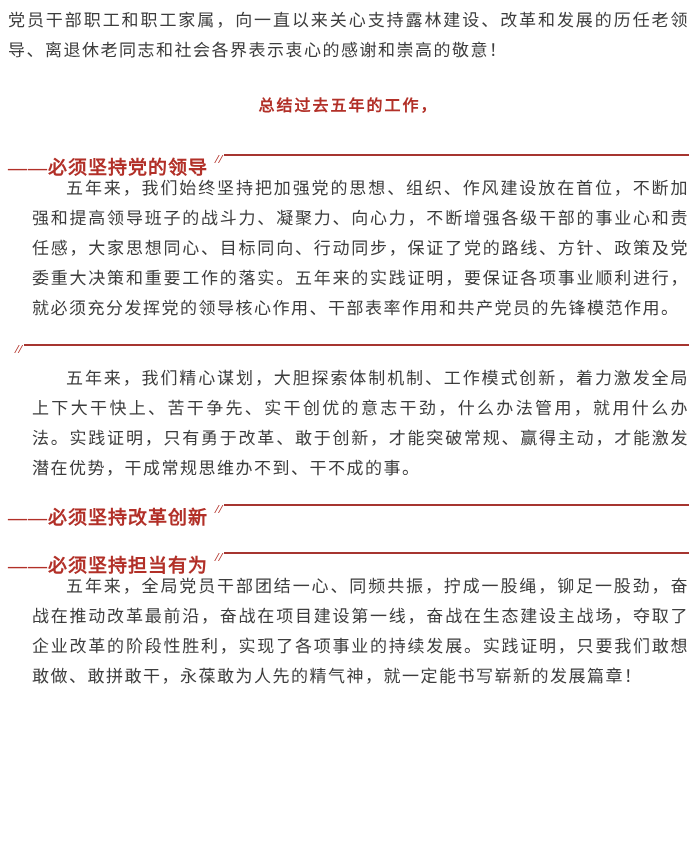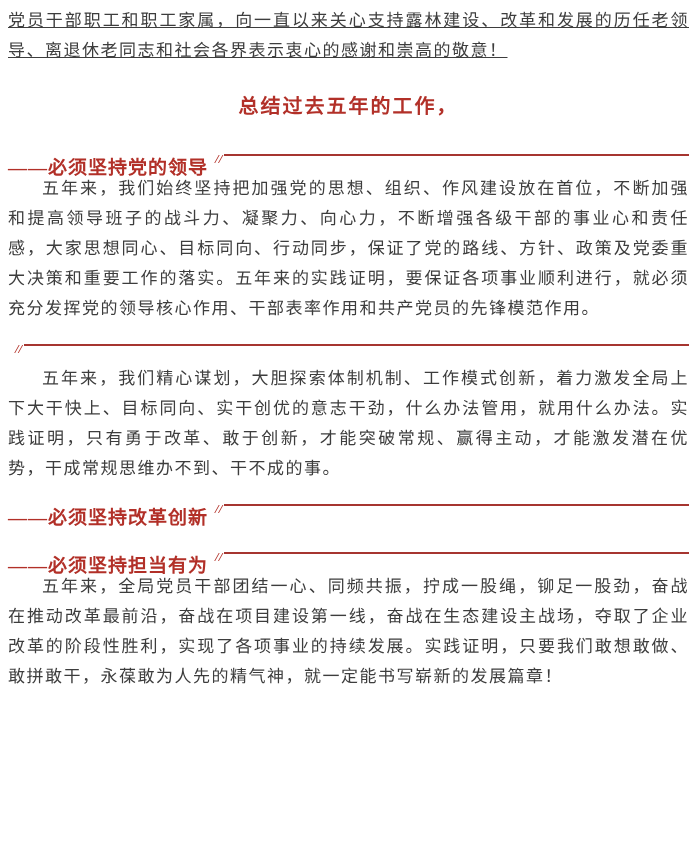--- a/index.html
+++ b/index.html
@@ -22,30 +22,30 @@
   }
   
   .para, .intro {
     margin: 0;
     font-size: 17px;
     line-height: 30px;
     letter-spacing: 1.5px;
     color: #3d3d3d;
     text-align: justify;
   }
-  .intro { text-indent: 0; text-decoration: underline; }
-  .para { text-indent: 2em; margin-top: 8px; }
+  .intro { text-indent: 0; }
+  .para { text-indent: 2em; margin-top: 8px; margin-left: 24px; }
 
   
   .summary-heading {
     margin-top: 24px;
     text-align: center;
     color: #b23028;
     font-weight: bold;
-    font-size: 20px;
+    font-size: 16px;
     line-height: 32px;
     letter-spacing: 2px;
   }
 
   
   .section-header {
     display: flex;
     align-items: center;
     margin-top: 8px;
     height: 24px;
@@ -97,21 +97,21 @@
       <span class="rule"></span>
     </div>
     <p class="para">五年来，我们始终坚持把加强党的思想、组织、作风建设放在首位，不断加强和提高领导班子的战斗力、凝聚力、向心力，不断增强各级干部的事业心和责任感，大家思想同心、目标同向、行动同步，保证了党的路线、方针、政策及党委重大决策和重要工作的落实。五年来的实践证明，要保证各项事业顺利进行，就必须充分发挥党的领导核心作用、干部表率作用和共产党员的先锋模范作用。</p>
   </div>
 
   <div class="section section-2">
     <div class="section-header">
       <span class="slashes">//</span>
       <span class="rule"></span>
     </div>
-    <p class="para">五年来，我们精心谋划，大胆探索体制机制、工作模式创新，着力激发全局上下大干快上、目标同向、实干创优的意志干劲，什么办法管用，就用什么办法。实践证明，只有勇于改革、敢于创新，才能突破常规、赢得主动，才能激发潜在优势，干成常规思维办不到、干不成的事。</p>
+    <p class="para">五年来，我们精心谋划，大胆探索体制机制、工作模式创新，着力激发全局上下大干快上、苦干争先、实干创优的意志干劲，什么办法管用，就用什么办法。实践证明，只有勇于改革、敢于创新，才能突破常规、赢得主动，才能激发潜在优势，干成常规思维办不到、干不成的事。</p>
   </div>
 
   <div class="section section-3">
     <div class="section-header">
       <span class="section-title">——必须坚持改革创新</span>
       <span class="slashes">//</span>
       <span class="rule"></span>
     </div>
   </div>
 

